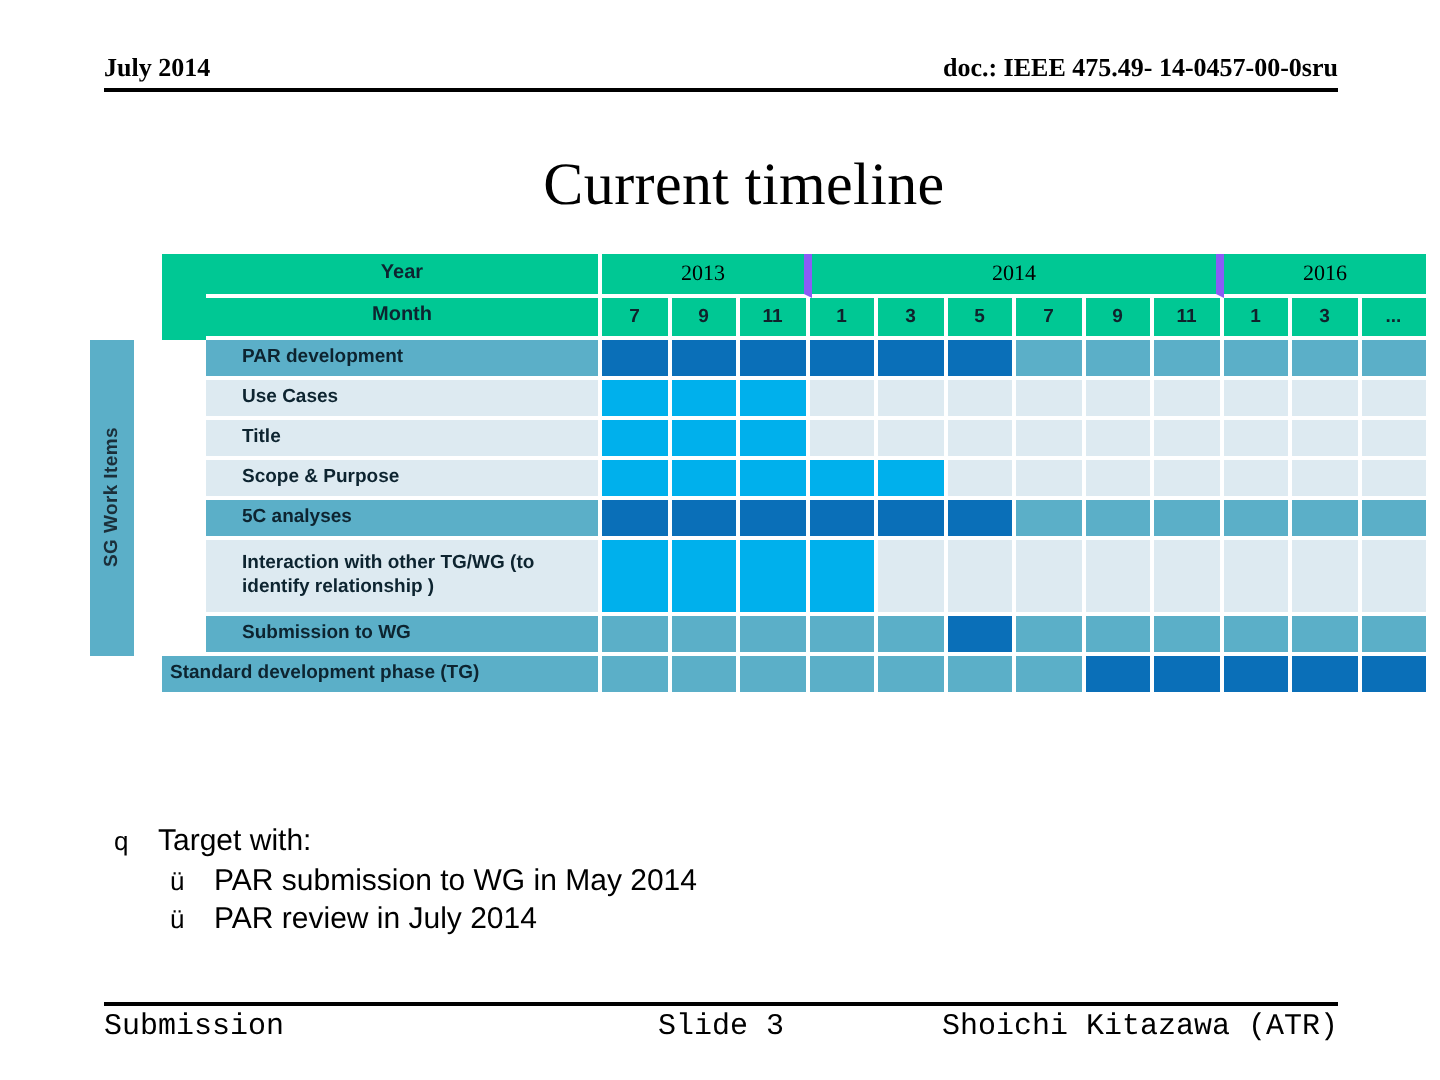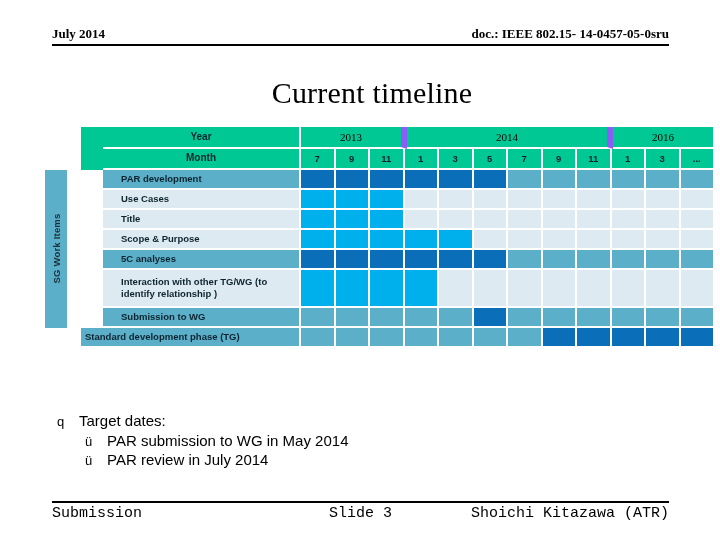--- a/index.html
+++ b/index.html
@@ -128,21 +128,21 @@
   .tl-row.header .tl-sidecol {
     background: #00C894;
   }
   .tl-row.header .tl-labelcell {
     justify-content: center;
     padding-left: 4px;
     font-size: 10px;
   }
   .tl-groupcell {
     box-sizing: border-box;
-    border-right: 6px solid #8b5cf6;
+    border-right: 4px solid #8b5cf6;
     border-bottom: 2px solid #ffffff;
     display: flex;
     align-items: center;
     justify-content: center;
     font-family: "Liberation Serif", serif;
     font-size: 11px;
     font-weight: normal;
     color: #000;
     background: #00C894;
     min-height: 22px;
@@ -219,21 +219,21 @@
   .ftr-left   { flex: 1 1 0; text-align: left; }
   .ftr-center { flex: 1 1 0; text-align: center; }
   .ftr-right  { flex: 1 1 0; text-align: right; }
 </style>
 </head>
 <body>
 
 <div class="slide-header">
   <div class="hdr-row">
     <div class="hdr-date">July 2014</div>
-    <div class="hdr-doc">doc.: IEEE 802.15- 14-0457-05-0sru</div>
+    <div class="hdr-doc">doc.: IEEE 475.49- 14-0457-00-0sru</div>
   </div>
   <div class="rule"></div>
 </div>
 
 <div class="slide-title">Current timeline</div>
 
 <div class="timeline">
 
   <div class="tl-row header">
     <div class="tl-sidecol hdr-green"></div>
@@ -417,21 +417,21 @@
       <div class="tl-cell cell-fill-dark"></div>
       <div class="tl-cell cell-fill-dark last"></div>
     </div>
   </div>
 
 </div>
 
 <div class="bullets">
   <div class="bullet-l1">
     <span class="marker">q</span>
-    <span>Target dates:</span>
+    <span>Target with:</span>
   </div>
   <div class="bullet-l2">
     <span class="marker">ü</span>
     <span>PAR submission to  WG in May 2014</span>
   </div>
   <div class="bullet-l2">
     <span class="marker">ü</span>
     <span>PAR review in July 2014</span>
   </div>
 </div>

